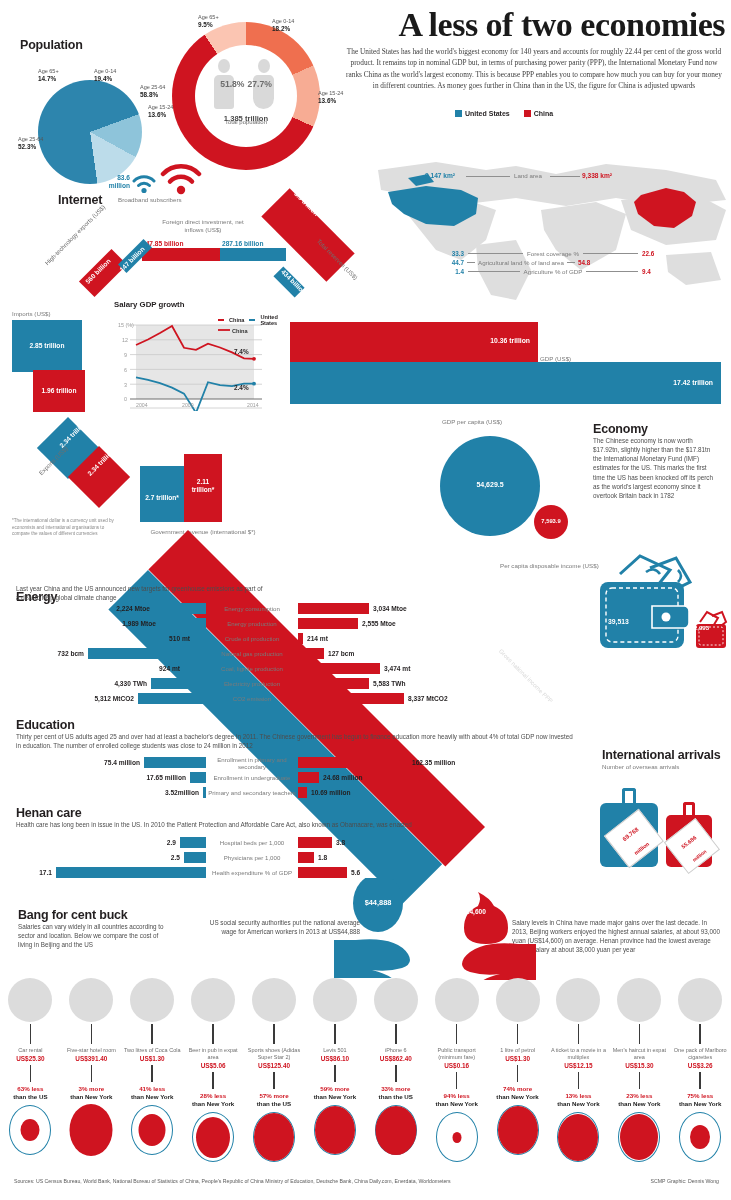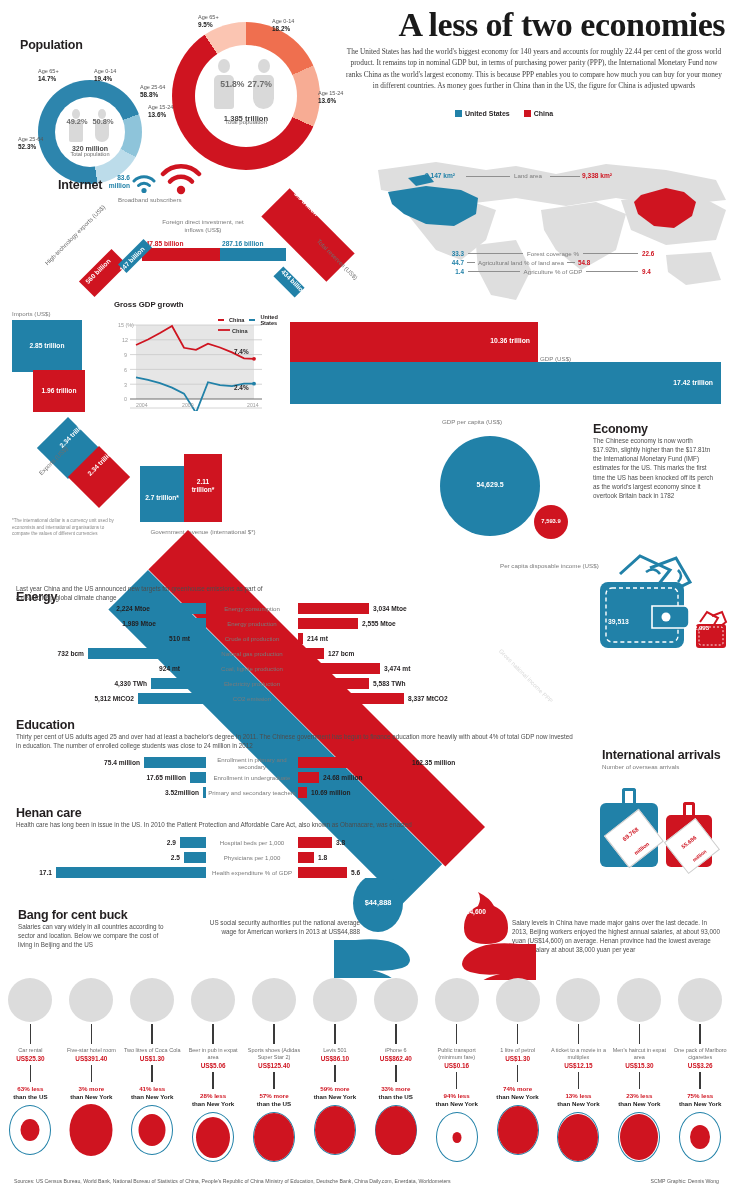--- a/index.html
+++ b/index.html
@@ -93,32 +93,20 @@
   <div class="lg-item">
     <span class="lg-sw bgred"></span>
     <span>China</span>
   </div>
 </div>
 
 <div class="abs sec-title" style="left:20px; top:38px;">Population</div>
 
 <div class="abs" style="left:38px; top:80px; width:104px; height:104px;">
   <div class="donut" style="width:104px;height:104px;background:conic-gradient(#2d85ad 0 19.4%, #8ec4da 19.4% 33%, #bcdcea 33% 47.7%, #2d85ad 47.7% 100%);"></div>
-  <div class="donut-hole" style="left:17px; top:17px; width:70px; height:70px;">
-    <div class="fig" style="left:17px; top:12px; width:8px; height:10px; border-radius:50%;"></div>
-    <div class="fig" style="left:14px; top:23px; width:14px; height:22px; border-radius:4px 4px 2px 2px;"></div>
-    <div class="fig" style="left:43px; top:12px; width:8px; height:10px; border-radius:50%;"></div>
-    <div class="fig" style="left:40px; top:23px; width:14px; height:22px; border-radius:4px 4px 7px 7px;"></div>
-    <div class="pct-row" style="position:absolute; top:20px;">
-      <span>49.2%</span>
-      <span>50.8%</span>
-    </div>
-    <div class="tot-lbl" style="position:absolute; top:40px;">Total population</div>
-    <div class="tot-val" style="position:absolute; top:48px;">320 million</div>
-  </div>
 </div>
 <div class="age-lbl" style="left:94px; top:68px;">
   <span>Age 0-14</span><br><b>19.4%</b>
 </div>
 <div class="age-lbl" style="left:148px; top:104px;">
   <span>Age 15-24</span><br><b>13.6%</b>
 </div>
 <div class="age-lbl" style="left:18px; top:136px;">
   <span>Age 25-64</span><br><b>52.3%</b>
 </div>
@@ -147,21 +135,21 @@
 <div class="age-lbl" style="left:318px; top:90px;">
   <span>Age 15-24</span><br><b>13.6%</b>
 </div>
 <div class="age-lbl" style="left:140px; top:84px;">
   <span>Age 25-64</span><br><b>58.8%</b>
 </div>
 <div class="age-lbl" style="left:198px; top:14px;">
   <span>Age 65+</span><br><b>9.5%</b>
 </div>
 
-<div class="abs sec-title" style="left:58px; top:178px;text-align:right;">Internet</div>
+<div class="abs sec-title" style="left:58px; top:193px;text-align:right;">Internet</div>
 <div class="abs bold blue" style="left:104px; top:174px; font-size:6.6px; text-align:right; width:26px; line-height:1.15;">
   <span>83.6</span><br><span>million</span>
 </div>
 <svg class="abs" style="left:132px; top:172px;" width="24" height="22">
   <path d="M2 9 A14 14 0 0 1 22 9" stroke="#2181a8" stroke-width="3" fill="none" stroke-linecap="round"></path>
   <path d="M6.5 13.5 A8 8 0 0 1 17.5 13.5" stroke="#2181a8" stroke-width="3" fill="none" stroke-linecap="round"></path>
   <circle cx="12" cy="18.5" r="2.6" fill="#2181a8"></circle>
 </svg>
 <svg class="abs" style="left:160px; top:160px;" width="42" height="36">
   <path d="M3 14 A25 25 0 0 1 39 14" stroke="#cf1420" stroke-width="4.5" fill="none" stroke-linecap="round"></path>
@@ -260,21 +248,21 @@
 <div class="abs bold" style="left:290px; top:379px; width:423px; text-align:right; font-size:6.8px; color:#fff;">17.42 trillion</div>
 <div class="abs lbl-grey" style="left:540px; top:355px;">GDP (US$)</div>
 
 <div class="abs bgred" style="left:188px; top:530px; width:420px; height:56px; transform:rotate(45deg); transform-origin:left top;"></div>
 <div class="abs bgblue" style="left:148px; top:570px; width:416px; height:56px; transform:rotate(45deg); transform-origin:left top;"></div>
 <div class="diag-label" style="left:502px; top:648px; transform:rotate(45deg); transform-origin:left top; color:#d9d9d9;">Gross national income PPP</div>
 <div class="diag-val" style="left:459px; top:679px; transform:rotate(45deg); transform-origin:left top;">17.92 trillion</div>
 <div class="diag-val" style="left:424px; top:714px; transform:rotate(45deg); transform-origin:left top;">17.81 trillion</div>
 
 <div class="abs" style="left:110px; top:298px; width:160px; height:118px; background:rgba(255,255,255,0.9);">
-  <div class="bold" style="font-size:7.8px; padding:2px 0 0 4px;">Gross GDP growth</div>
+  <div class="bold" style="font-size:7.8px; padding:2px 0 0 4px;">Salary GDP growth</div>
   <svg width="160" height="102" style="display:block;">
     <rect x="26" y="16" width="118" height="74" fill="#e6e6e6"></rect>
     <line x1="20" y1="16" x2="152" y2="16" stroke="#c9c9c9" stroke-width="0.8"></line>
     <line x1="20" y1="30.8" x2="152" y2="30.8" stroke="#c9c9c9" stroke-width="0.8"></line>
     <line x1="20" y1="45.6" x2="152" y2="45.6" stroke="#c9c9c9" stroke-width="0.8"></line>
     <line x1="20" y1="60.4" x2="152" y2="60.4" stroke="#c9c9c9" stroke-width="0.8"></line>
     <line x1="20" y1="75.2" x2="152" y2="75.2" stroke="#c9c9c9" stroke-width="0.8"></line>
     <line x1="20" y1="90" x2="152" y2="90" stroke="#6f6f6f" stroke-width="1"></line>
     <line x1="20" y1="99" x2="152" y2="99" stroke="#c9c9c9" stroke-width="0.8"></line>
     <text x="8" y="18" font-size="5.4" fill="#9a9a9a" font-family="Liberation Sans, sans-serif">15 (%)</text>

